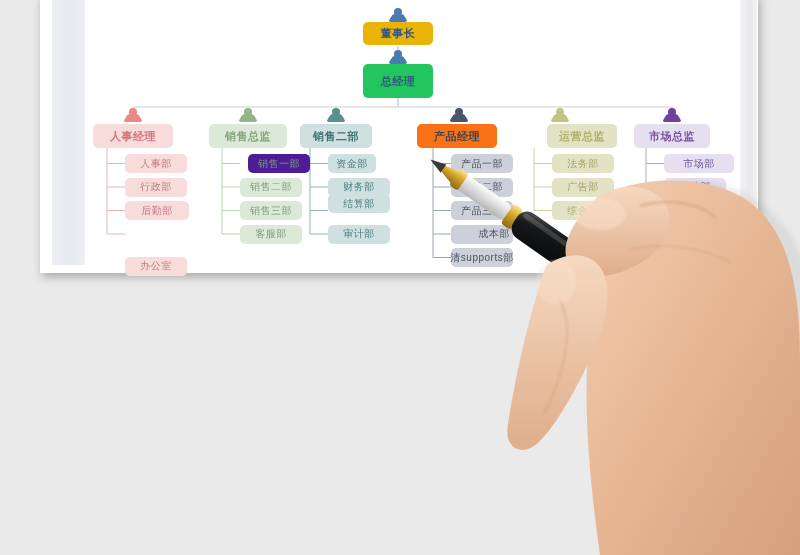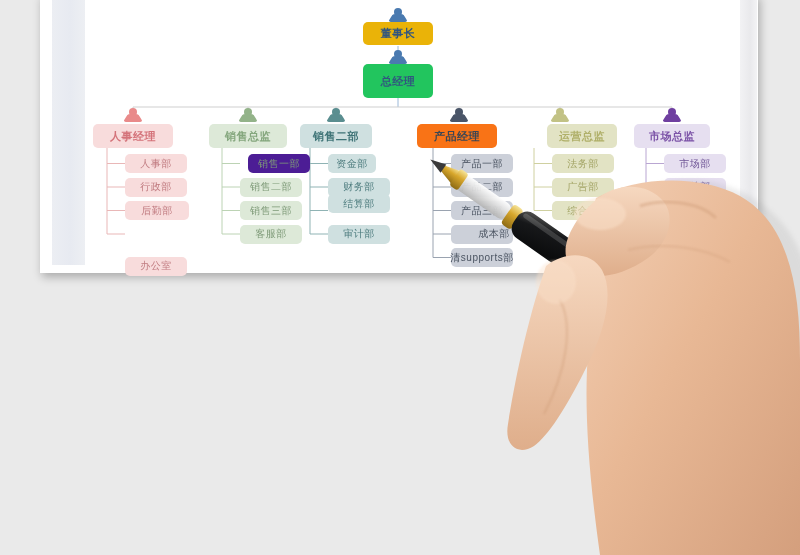--- a/index.html
+++ b/index.html
@@ -159,21 +159,21 @@
       </div>
       <div class="node mgr" style="left: 525px; top: 124px; width: 70px; background: rgb(226, 227, 196); color: rgb(176, 176, 106); margin-left: 22px;">运营总监</div>
       <div class="node leaf" style="left: 552px; top: 154px; width: 62px; background: rgb(226, 227, 196); color: rgb(163, 164, 101);">法务部</div>
       <div class="node leaf" style="left: 552px; top: 177.5px; width: 62px; background: rgb(226, 227, 196); color: rgb(163, 164, 101);">广告部</div>
       <div class="node leaf" style="left: 552px; top: 201px; width: 62px; background: rgb(226, 227, 196); color: rgb(163, 164, 101);">综合部</div>
       <div class="person" style="left: 663px; top: 108px;">
         <div class="head" style="background:#6f3fa0"></div>
         <div class="body" style="background:#6f3fa0"></div>
       </div>
       <div class="node mgr" style="left: 634px; top: 124px; width: 76px; background: rgb(230, 223, 240); color: rgb(125, 85, 168);">市场总监</div>
-      <div class="node leaf" style="left: 664px; top: 154px; width: 62px; background: rgb(230, 223, 240); color: rgb(111, 85, 150);">市场部</div>
+      <div class="node leaf" style="left: 664px; top: 154px; width: 70px; background: rgb(230, 223, 240); color: rgb(111, 85, 150);">市场部</div>
       <div class="node leaf" style="left: 664px; top: 177.5px; width: 62px; background: rgb(230, 223, 240); color: rgb(111, 85, 150);">公关部</div>
     </div>
 </div>
 
 <div id="hand-layer">
   <svg width="800" height="555" viewBox="0 0 800 555">
     <defs>
       <linearGradient id="skin" x1="0" y1="0" x2="1" y2="1">
         <stop offset="0%" stop-color="#f3cfb4"></stop>
         <stop offset="45%" stop-color="#e8b895"></stop>

